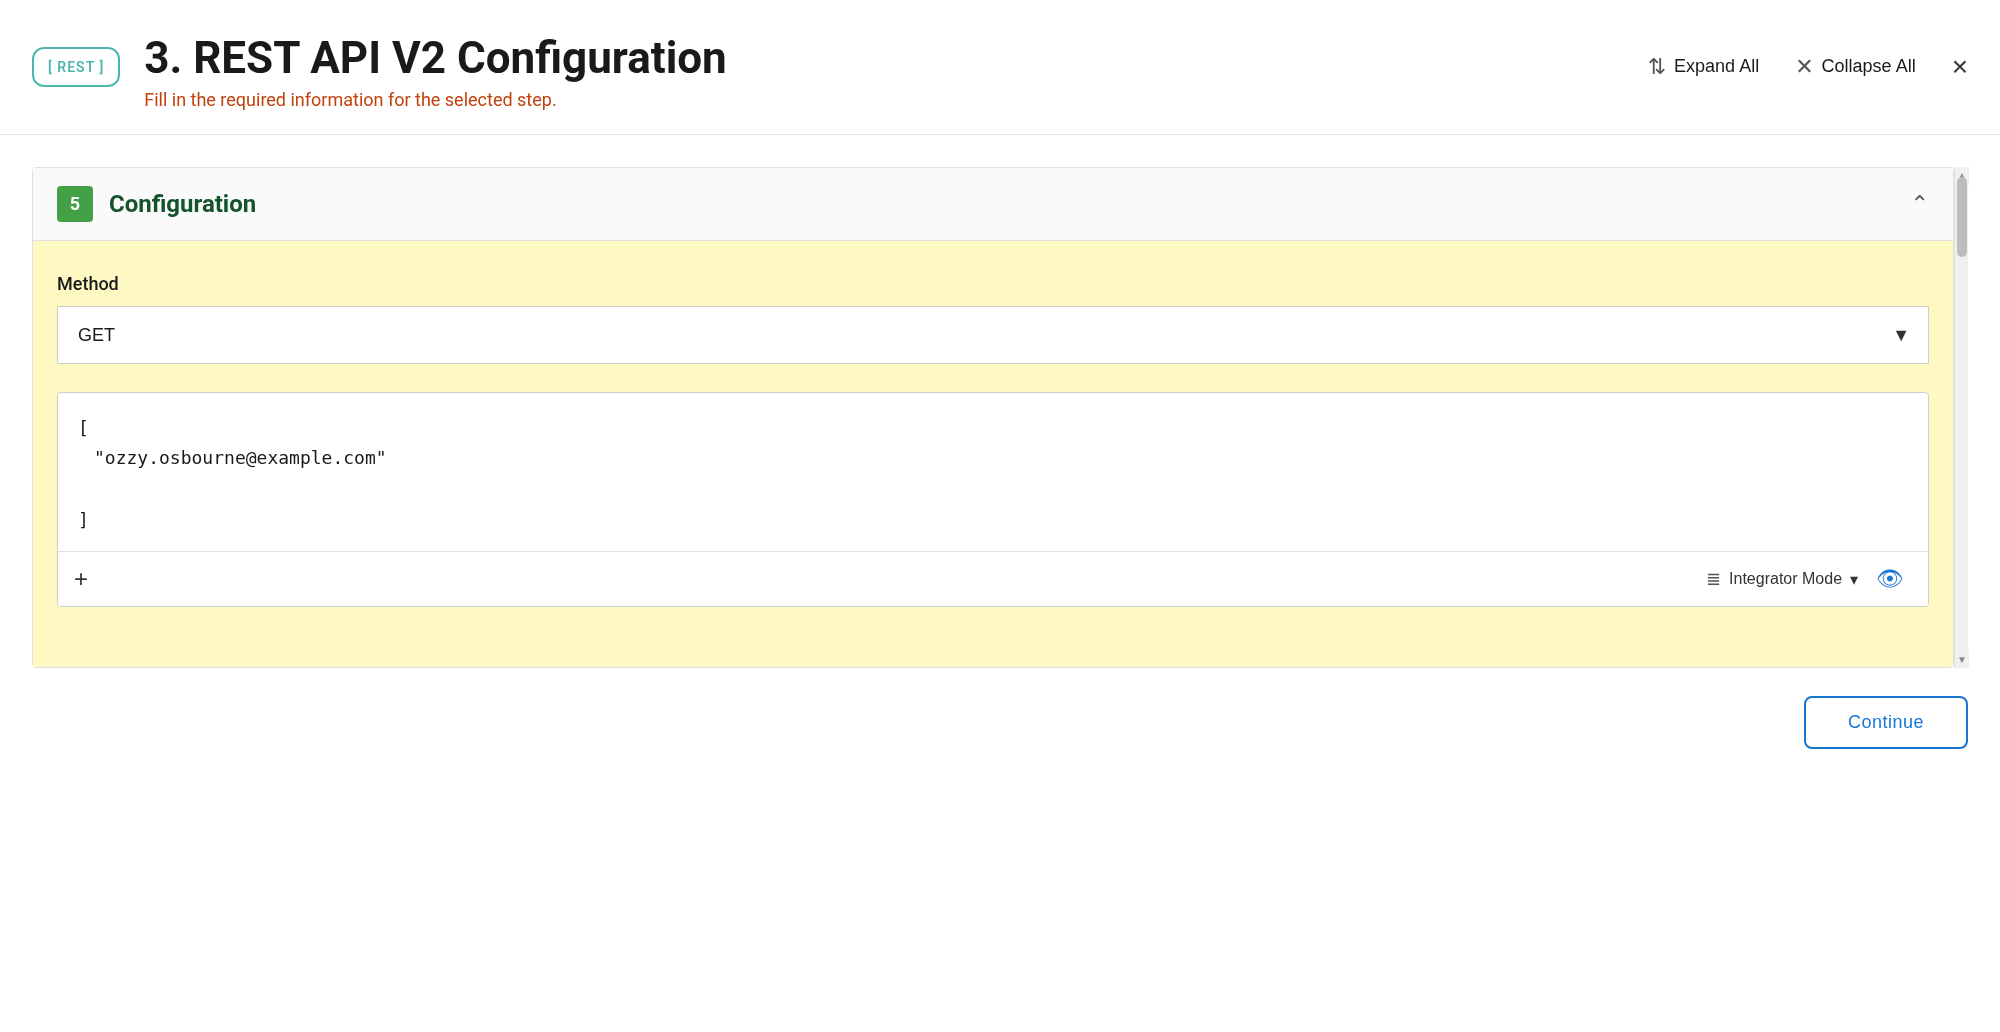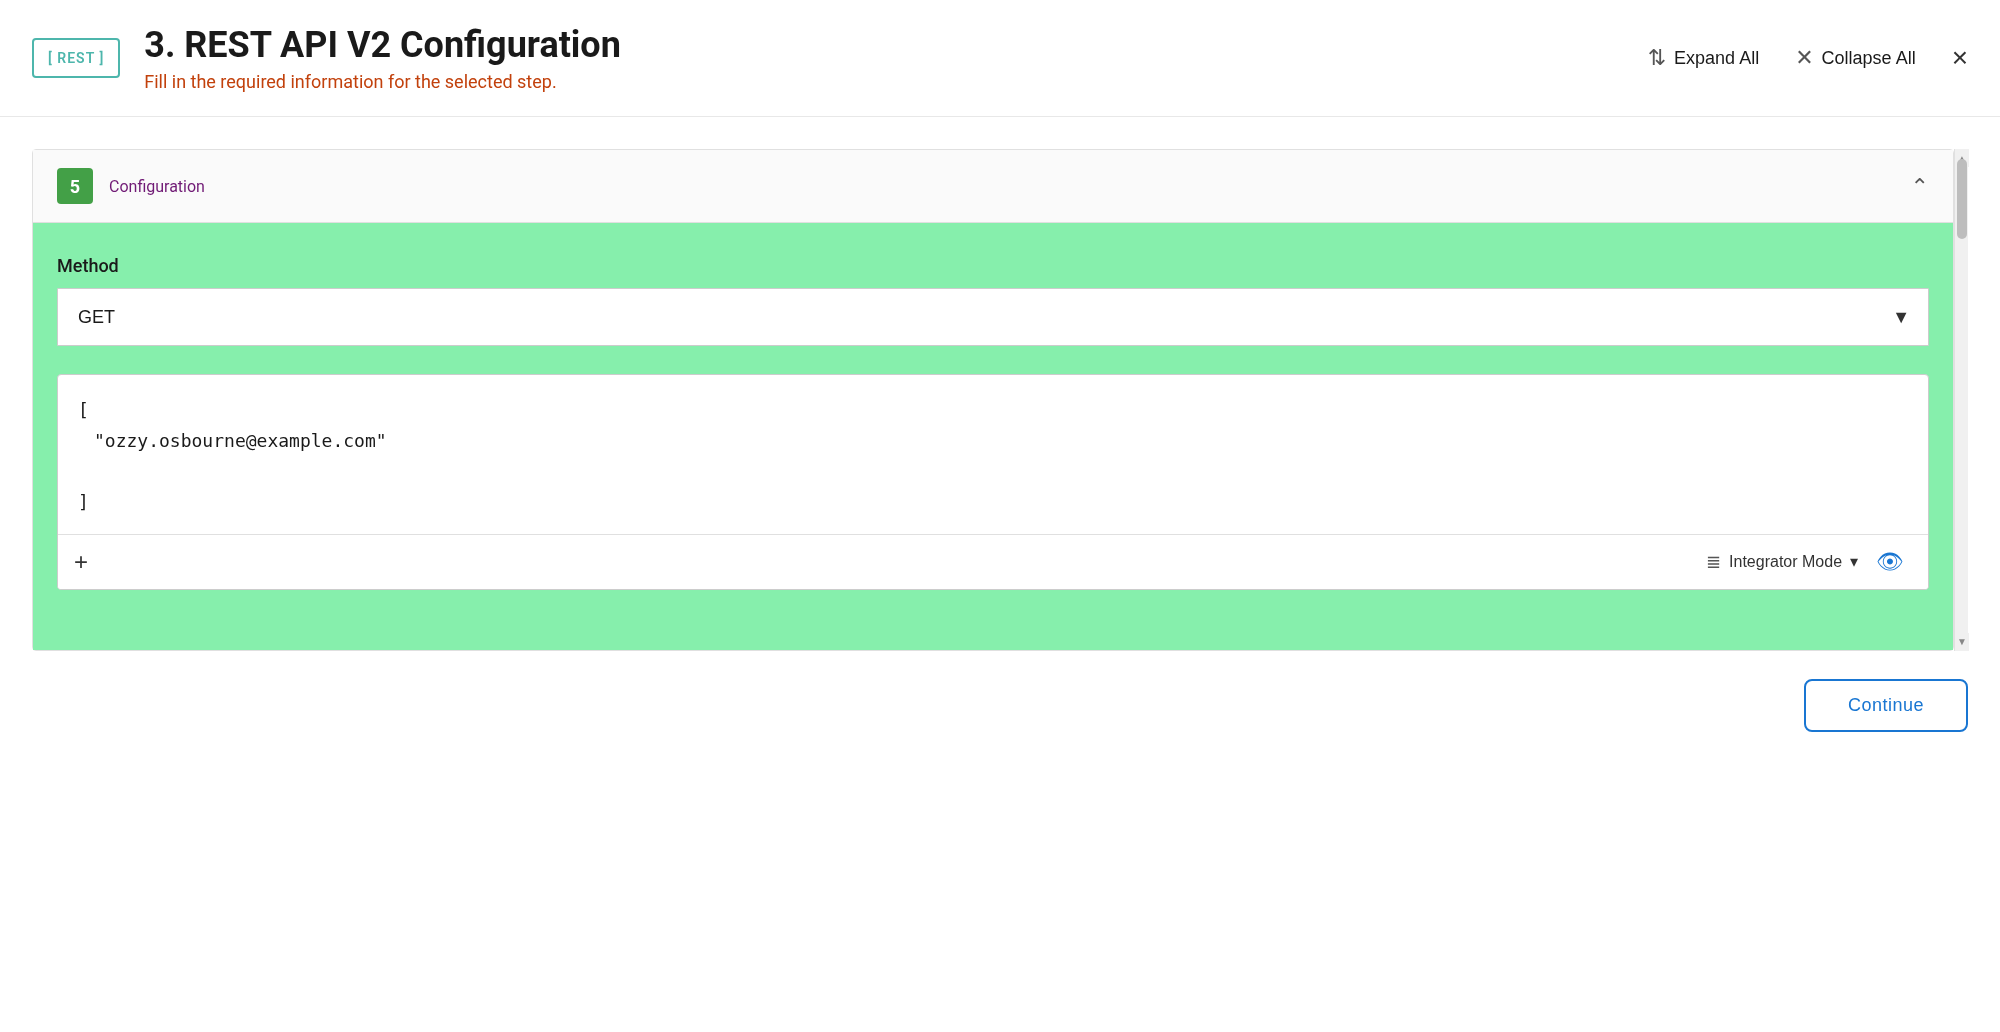--- a/index.html
+++ b/index.html
@@ -19,35 +19,36 @@
       padding: 24px 32px;
       border-bottom: 1px solid #e8e8e8;
       background: #fff;
     }
     .rest-badge {
       border: 2px solid #4db6ac;
       color: #4db6ac;
       font-size: 14px;
       font-weight: 600;
       padding: 10px 14px;
-      border-radius: 4px;
+      border-radius: 12px;
       margin-right: 24px;
       min-width: 88px;
       text-align: center;
       letter-spacing: 1px;
       flex-shrink: 0;
     }
     .header-title-block {
       flex: 1;
     }
     .header-title {
-      font-size: 36px;
+      font-size: 44px;
       font-weight: 700;
       color: #1a1a1a;
       line-height: 1.2;
+      margin-top: 8px;
     }
     .header-subtitle {
       font-size: 18px;
       color: #c2410c;
       margin-top: 4px;
     }
     .header-actions {
       display: flex;
       align-items: center;
       gap: 36px;
@@ -109,33 +110,33 @@
       font-weight: 700;
       width: 36px;
       height: 36px;
       border-radius: 4px;
       display: flex;
       align-items: center;
       justify-content: center;
       flex-shrink: 0;
     }
     .section-title {
-      font-size: 16px;
-      font-weight: 400;
-      color: #701a75;
+      font-size: 24px;
+      font-weight: 700;
+      color: #14532d;
     }
     .chevron-up {
       font-size: 22px;
       color: #555;
     }
 
     
     .section-body {
       padding: 32px 24px;
-      background: #86efac;
+      background: #fef9c3;
       position: relative;
     }
 
     
     .section-wrapper {
       display: flex;
       position: relative;
     }
     .section-content {
       flex: 1;

